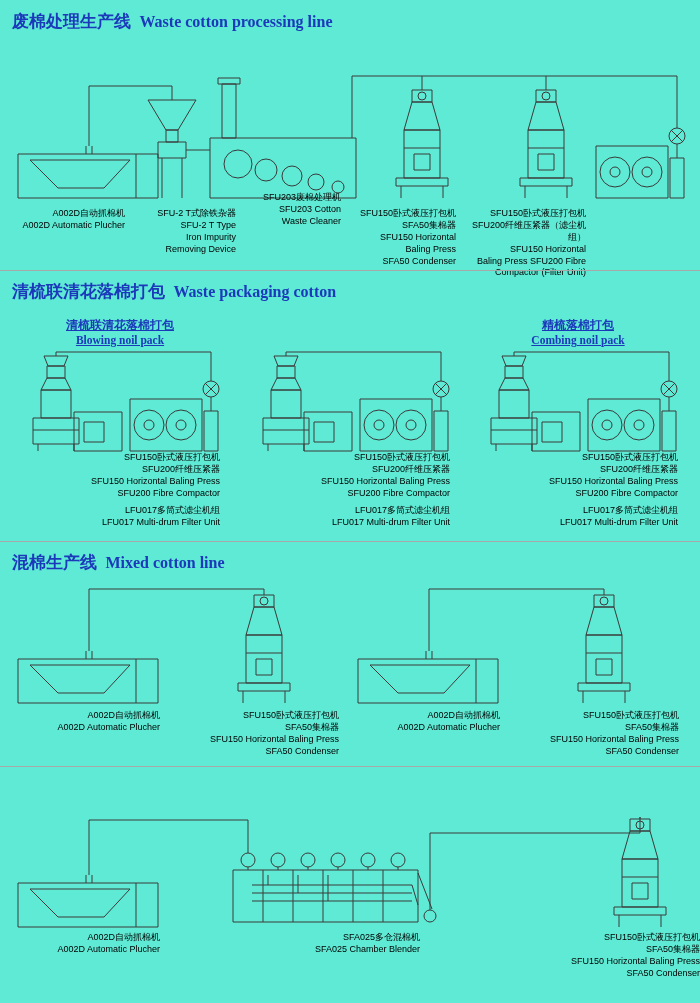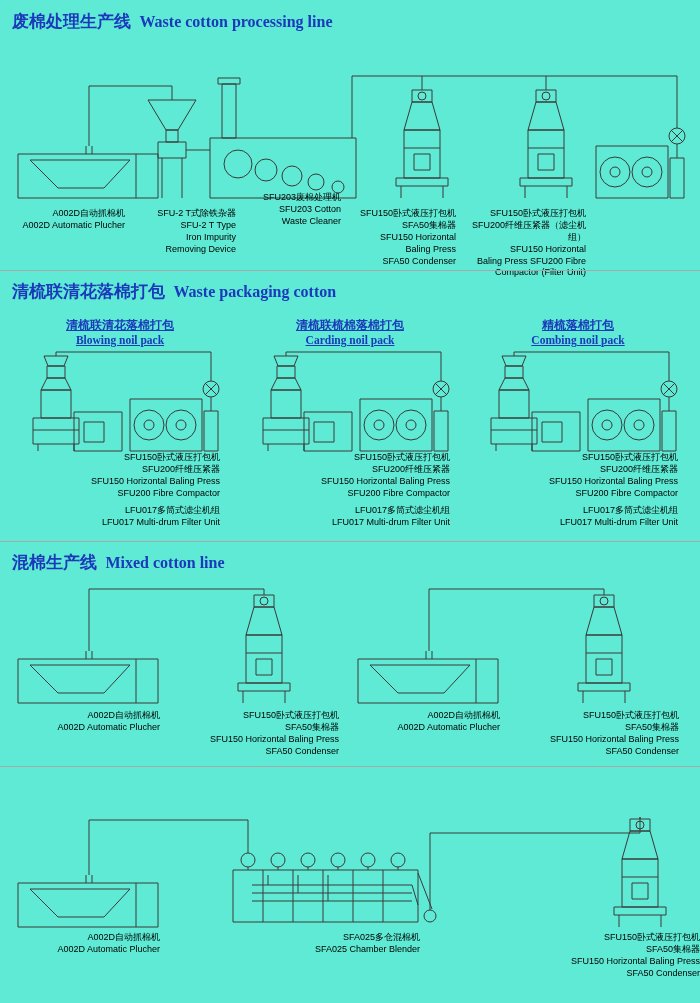--- a/index.html
+++ b/index.html
@@ -139,24 +139,20 @@
 
   <div class="sec-title" style="top:280px">
     <span class="t-cn">清梳联清花落棉打包</span>
     <span class="t-en">Waste packaging cotton</span>
   </div>
 
   <div class="subtitle" style="left:10px;top:318px;width:220px">
     <span class="sub-cn">清梳联清花落棉打包</span>
     <span class="sub-en">Blowing noil pack</span>
   </div>
-  <div class="subtitle" style="left:240px;top:318px;width:220px">
-    <span class="sub-cn">清梳联梳棉落棉打包</span>
-    <span class="sub-en">Carding noil pack</span>
-  </div>
   <div class="subtitle" style="left:468px;top:318px;width:220px">
     <span class="sub-cn">精梳落棉打包</span>
     <span class="sub-en">Combing noil pack</span>
   </div>
 
   <svg style="left:10px;top:350px" width="220" height="105" viewBox="0 0 220 105">
     <g fill="none" stroke="#3a3a3a" stroke-width="1">
       <use href="#sym-tower" x="16" y="6"></use>
       <rect x="64" y="62" width="48" height="39"></rect>
       <rect x="74" y="72" width="20" height="20"></rect>

